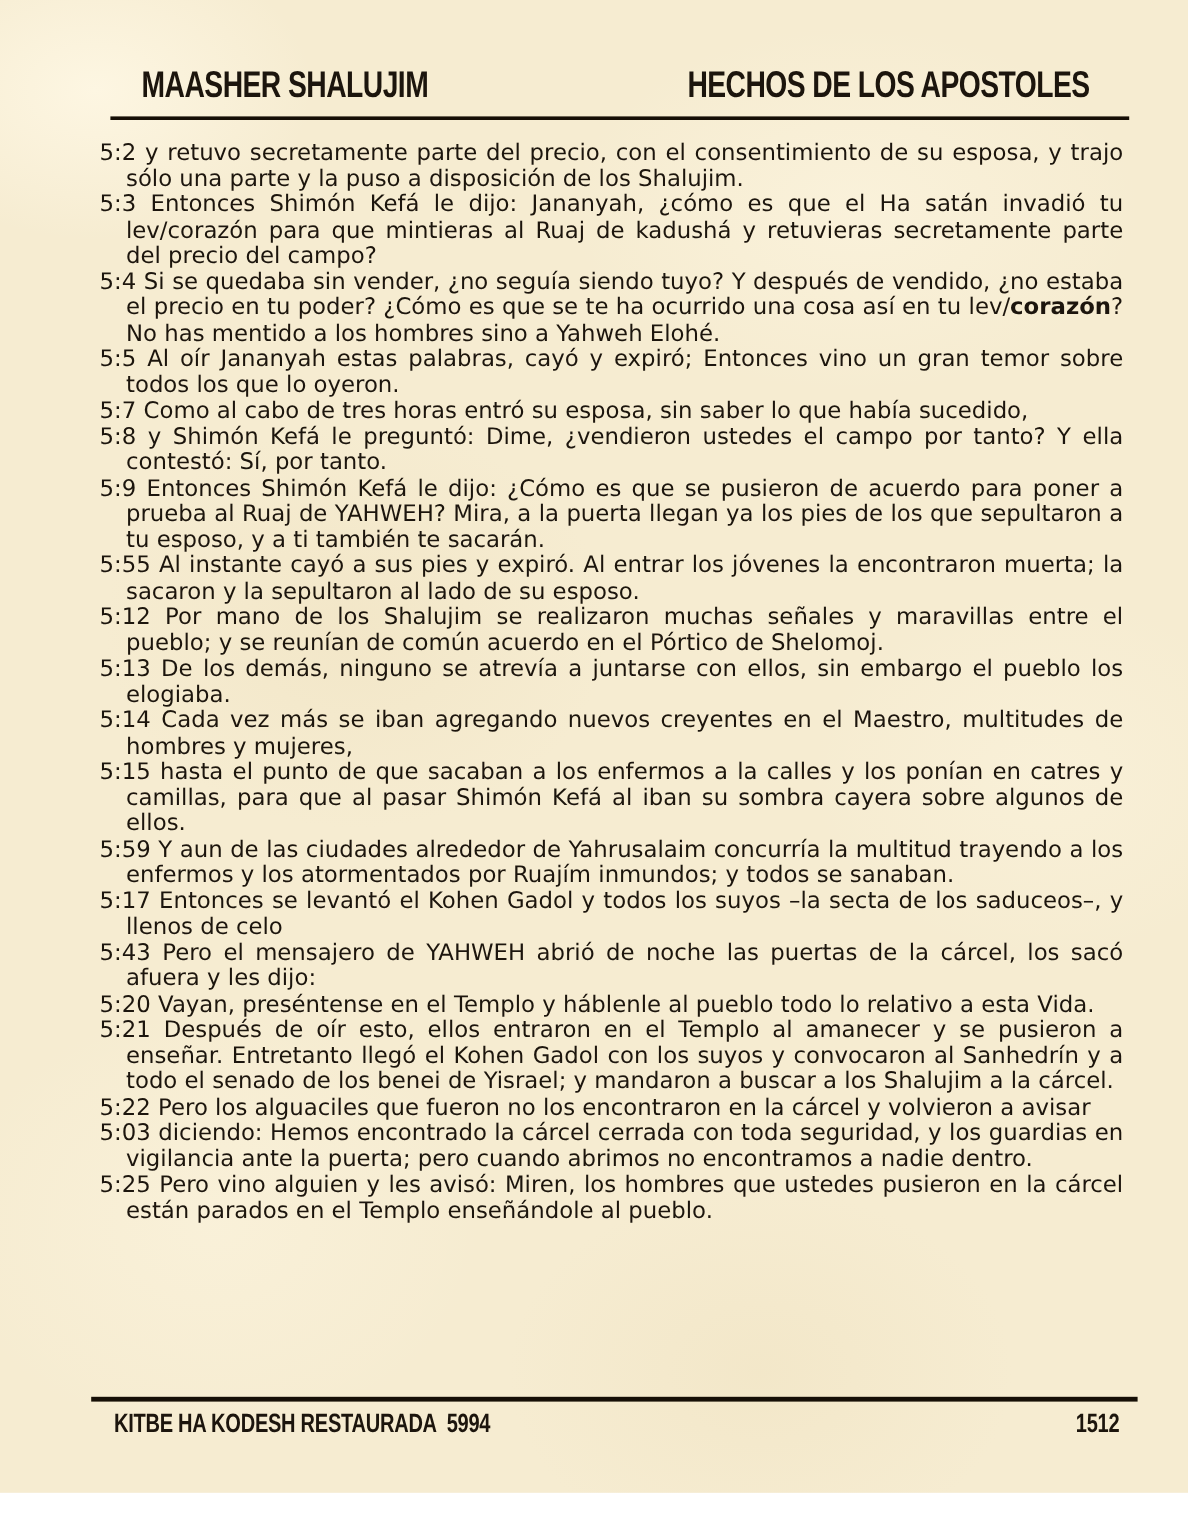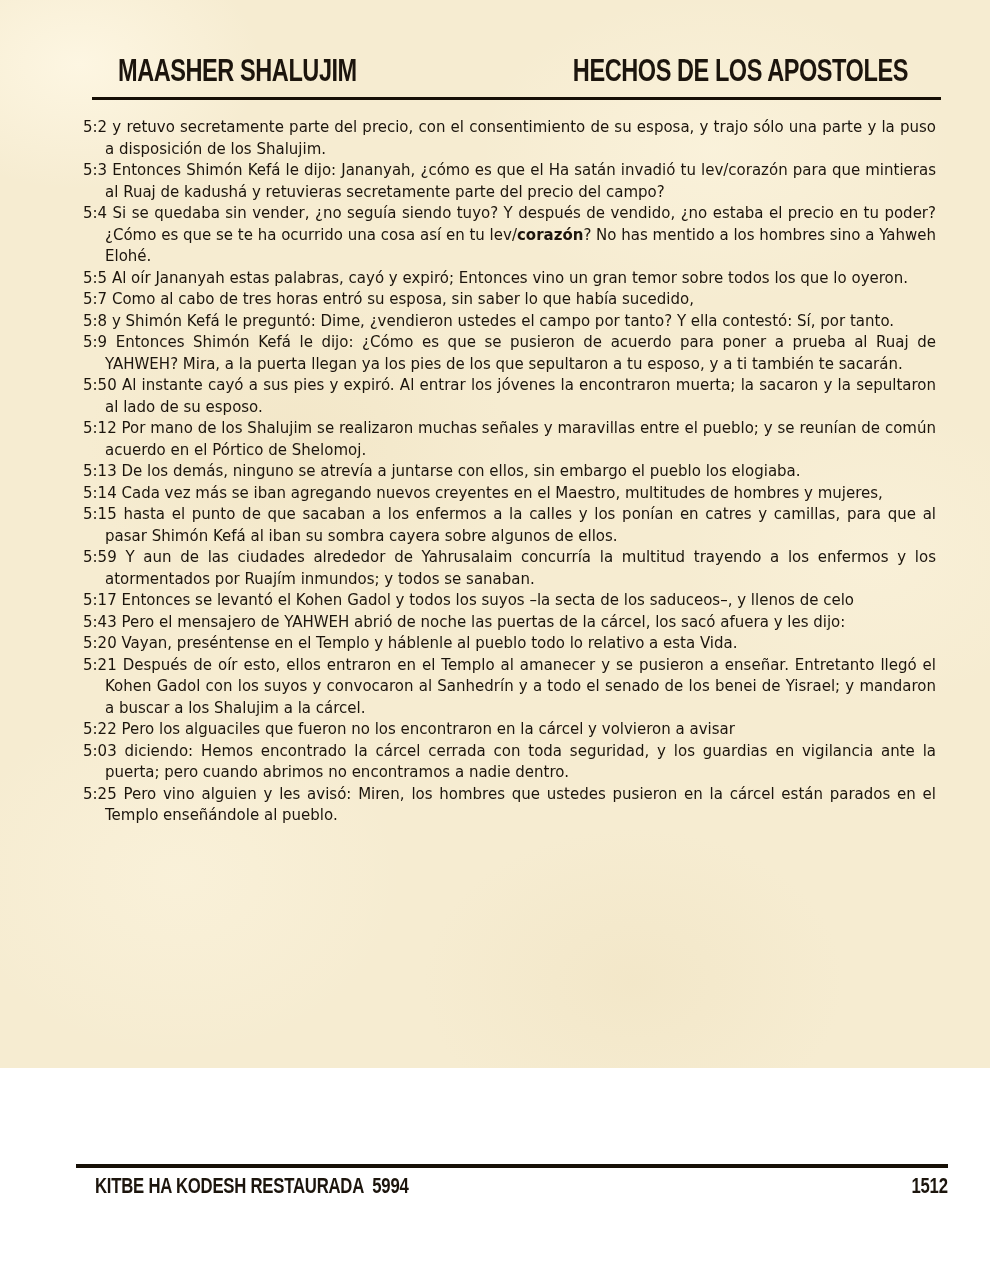--- a/index.html
+++ b/index.html
@@ -3,21 +3,21 @@
 <meta charset="utf-8">
 <title>Scripture Page</title>
 <style>
   html, body { margin: 0; padding: 0; }
   body {
     width: 990px; height: 1280px; overflow: hidden;
     font-family: "DejaVu Sans", sans-serif;
   }
   .page {
     position: relative;
-    width: 990px; height: 1068px;
+    width: 990px; height: 1244px;
     background-color: var(--background, #f6ecd1);
     background-image:
       radial-gradient(ellipse 260px 180px at 8% 6%,  var(--background_light, #fdf6e2) 0%, rgba(253,246,226,0) 70%),
       radial-gradient(ellipse 340px 220px at 72% 14%, rgba(253,246,226,.55) 0%, rgba(253,246,226,0) 70%),
       radial-gradient(ellipse 300px 240px at 30% 42%, rgba(238,224,189,.45) 0%, rgba(238,224,189,0) 70%),
       radial-gradient(ellipse 280px 220px at 88% 52%, rgba(253,246,226,.40) 0%, rgba(253,246,226,0) 70%),
       radial-gradient(ellipse 320px 260px at 18% 82%, rgba(253,246,226,.45) 0%, rgba(253,246,226,0) 70%),
       radial-gradient(ellipse 300px 220px at 64% 92%, rgba(238,224,189,.40) 0%, rgba(238,224,189,0) 70%);
     color: var(--text, #1c150d);
   }
@@ -39,34 +39,34 @@
   .htitle.left  { transform: scaleX(0.76); transform-origin: left center; }
   .htitle.right { transform: scaleX(0.76); transform-origin: right center; }
   .hrule {
     position: absolute; left: 92px; top: 97px; width: 849px; height: 3px;
     background: var(--rule, #160f06);
   }
   
   .content {
     position: absolute; left: 83px; top: 117px; width: 853px; height: 1046px;
     overflow: hidden;
-    font-size: 15px; line-height: 21.5px;
+    font-size: 19px; line-height: 21.5px;
     text-align: justify;
   }
   .verse {
     margin: 0; padding-left: 22px; text-indent: -22px;
   }
   .seg.bold { font-weight: bold; }
   
   .frule {
     position: absolute; left: 76px; top: 1164px; width: 872px; height: 4px;
     background: var(--rule, #160f06);
   }
   .footer-row {
-    position: absolute; left: 95px; right: 42px; top: 1173px;
+    position: absolute; left: 95px; right: 57px; top: 1173px;
     display: flex; justify-content: space-between; align-items: flex-start;
   }
   .ftitle {
     display: inline-block;
     font-family: "Liberation Sans", sans-serif;
     font-weight: bold;
     font-size: 22px; line-height: 25px;
     letter-spacing: -0.3px;
     white-space: pre;
     color: var(--text, #1c150d);
@@ -87,21 +87,21 @@
   <div class="hrule"></div>
 
   <div class="content">
       <p class="verse"><span class="vref">5:2</span> <span class="seg">y retuvo secretamente parte del precio, con el consentimiento de su esposa, y trajo sólo una parte y la puso a disposición de los Shalujim.</span></p>
       <p class="verse"><span class="vref">5:3</span> <span class="seg">Entonces Shimón Kefá le dijo: Jananyah, ¿cómo es que el Ha satán invadió tu lev/corazón para que mintieras al Ruaj de kadushá y retuvieras secretamente parte del precio del campo?</span></p>
       <p class="verse"><span class="vref">5:4</span> <span class="seg">Si se quedaba sin vender, ¿no seguía siendo tuyo? Y después de vendido, ¿no estaba el precio en tu poder? ¿Cómo es que se te ha ocurrido una cosa así en tu lev/</span><span class="seg bold">corazón</span><span class="seg">? No has mentido a los hombres sino a Yahweh Elohé.</span></p>
       <p class="verse"><span class="vref">5:5</span> <span class="seg">Al oír Jananyah estas palabras, cayó y expiró; Entonces vino un gran temor sobre todos los que lo oyeron.</span></p>
       <p class="verse"><span class="vref">5:7</span> <span class="seg">Como al cabo de tres horas entró su esposa, sin saber lo que había sucedido,</span></p>
       <p class="verse"><span class="vref">5:8</span> <span class="seg">y Shimón Kefá le preguntó: Dime, ¿vendieron ustedes el campo por tanto? Y ella contestó: Sí, por tanto.</span></p>
       <p class="verse"><span class="vref">5:9</span> <span class="seg">Entonces Shimón Kefá le dijo: ¿Cómo es que se pusieron de acuerdo para poner a prueba al Ruaj de YAHWEH? Mira, a la puerta llegan ya los pies de los que sepultaron a tu esposo, y a ti también te sacarán.</span></p>
-      <p class="verse"><span class="vref">5:50</span> <span class="seg">Al instante cayó a sus pies y expiró. Al entrar los jóvenes la encontraron muerta; la sacaron y la sepultaron al lado de su esposo.</span></p>
+      <p class="verse"><span class="vref">5:55</span> <span class="seg">Al instante cayó a sus pies y expiró. Al entrar los jóvenes la encontraron muerta; la sacaron y la sepultaron al lado de su esposo.</span></p>
       <p class="verse"><span class="vref">5:12</span> <span class="seg">Por mano de los Shalujim se realizaron muchas señales y maravillas entre el pueblo; y se reunían de común acuerdo en el Pórtico de Shelomoj.</span></p>
       <p class="verse"><span class="vref">5:13</span> <span class="seg">De los demás, ninguno se atrevía a juntarse con ellos, sin embargo el pueblo los elogiaba.</span></p>
       <p class="verse"><span class="vref">5:14</span> <span class="seg">Cada vez más se iban agregando nuevos creyentes en el Maestro, multitudes de hombres y mujeres,</span></p>
       <p class="verse"><span class="vref">5:15</span> <span class="seg">hasta el punto de que sacaban a los enfermos a la calles y los ponían en catres y camillas, para que al pasar Shimón Kefá al iban su sombra cayera sobre algunos de ellos.</span></p>
       <p class="verse"><span class="vref">5:59</span> <span class="seg">Y aun de las ciudades alrededor de Yahrusalaim concurría la multitud trayendo a los enfermos y los atormentados por Ruajím inmundos; y todos se sanaban.</span></p>
       <p class="verse"><span class="vref">5:17</span> <span class="seg">Entonces se levantó el Kohen Gadol y todos los suyos –la secta de los saduceos–, y llenos de celo</span></p>
       <p class="verse"><span class="vref">5:43</span> <span class="seg">Pero el mensajero de YAHWEH abrió de noche las puertas de la cárcel, los sacó afuera y les dijo:</span></p>
       <p class="verse"><span class="vref">5:20</span> <span class="seg">Vayan, preséntense en el Templo y háblenle al pueblo todo lo relativo a esta Vida.</span></p>
       <p class="verse"><span class="vref">5:21</span> <span class="seg">Después de oír esto, ellos entraron en el Templo al amanecer y se pusieron a enseñar. Entretanto llegó el Kohen Gadol con los suyos y convocaron al Sanhedrín y a todo el senado de los benei de Yisrael; y mandaron a buscar a los Shalujim a la cárcel.</span></p>
       <p class="verse"><span class="vref">5:22</span> <span class="seg">Pero los alguaciles que fueron no los encontraron en la cárcel y volvieron a avisar</span></p>

